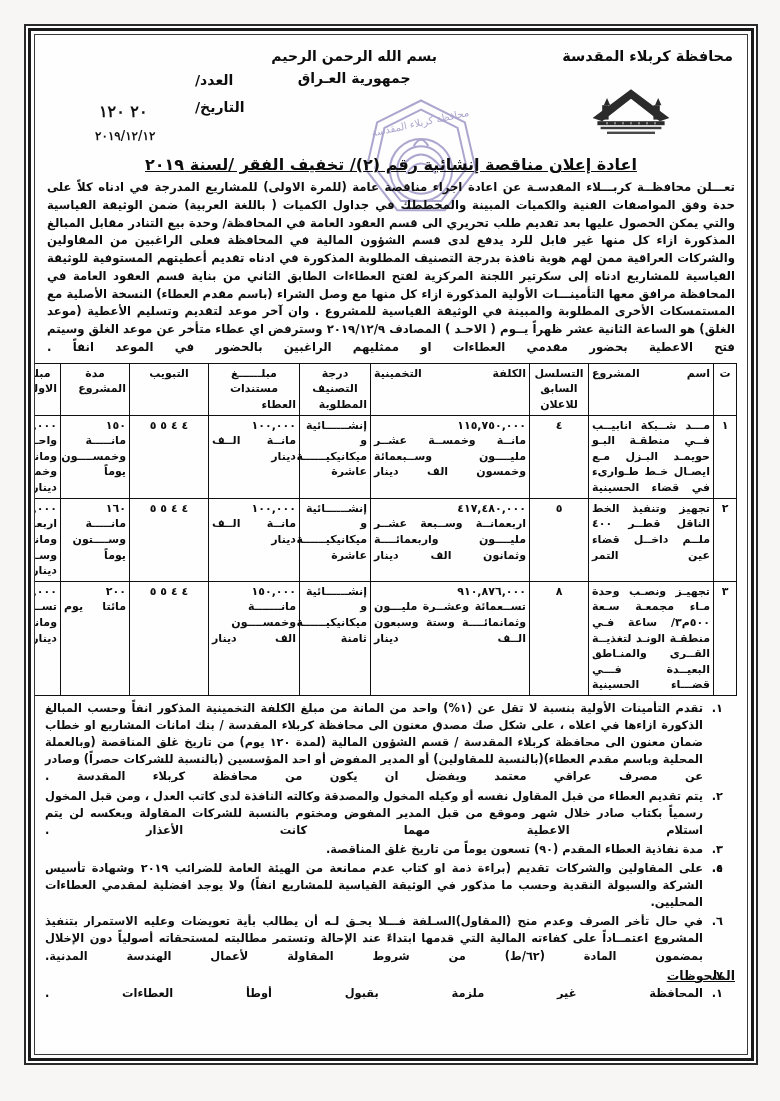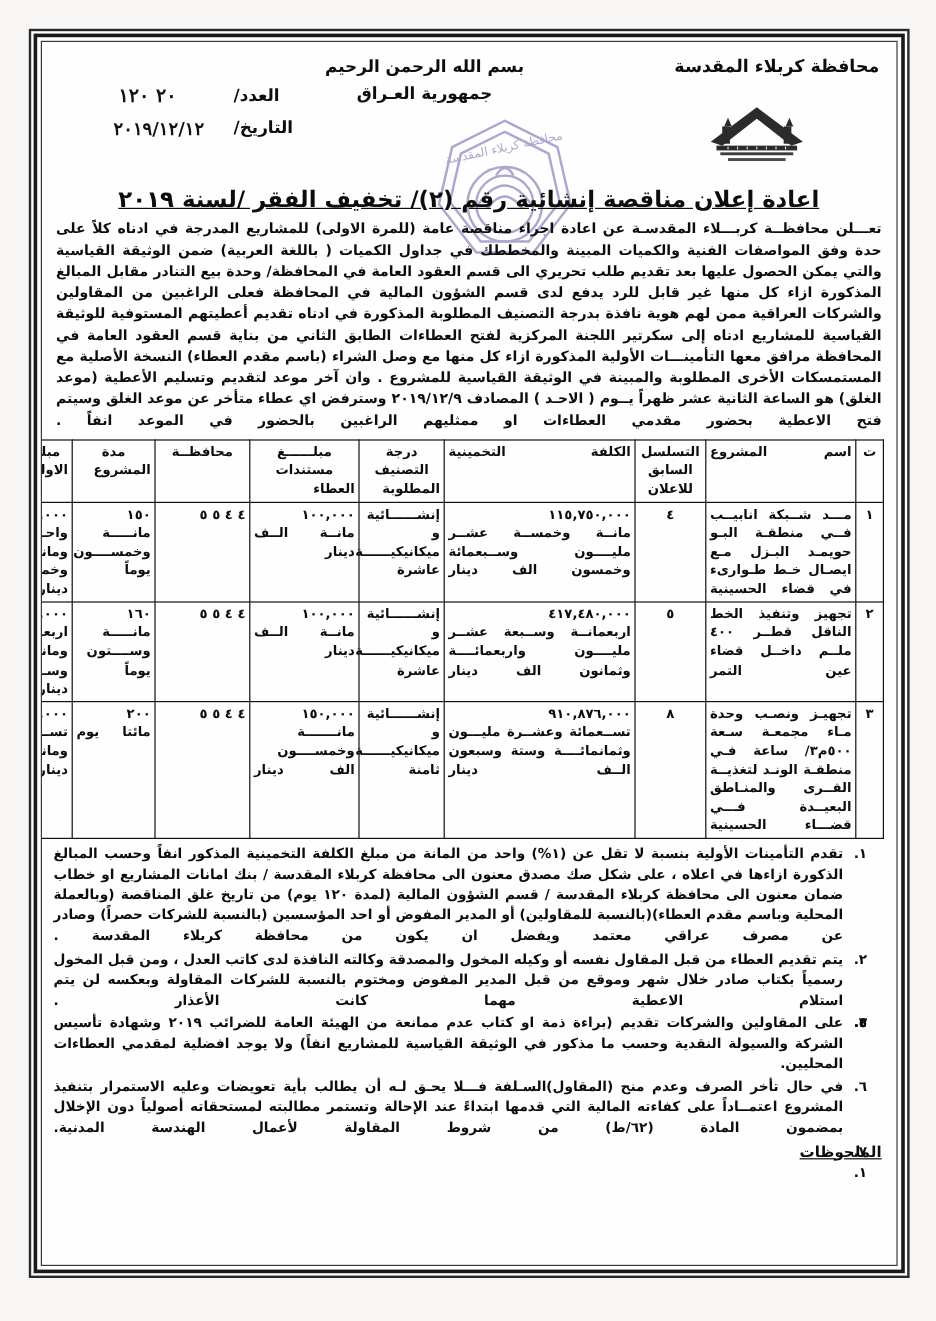--- a/index.html
+++ b/index.html
@@ -44,37 +44,38 @@
   }
   .hdr-left{
     position:absolute;top:26px;left:150px;
     font-size:14px;font-weight:bold;line-height:1.9;text-align:left;
   }
   .hdr-left .row{white-space:nowrap;}
   .hw{
     font-family:"DejaVu Serif","Liberation Serif",serif;
     color:#111;letter-spacing:2px;font-weight:bold;
     position:absolute;
+    margin-top:32px;
   }
   .hw-num{left:-96px;top:-2px;font-size:16px;}
-  .hw-date{left:-100px;top:26px;font-size:15px;}
+  .hw-date{left:-100px;top:26px;font-size:12px;}
 
   
   .emblem{
     position:absolute;top:44px;right:58px;width:96px;height:58px;opacity:.92;
   }
   
   .stamp{
     position:absolute;top:54px;right:252px;width:128px;height:128px;
     opacity:.55;
   }
 
   
   .title{
-    text-align:center;font-size:19px;font-weight:bold;
+    text-align:center;font-size:16px;font-weight:bold;
     text-decoration:underline;margin:2px 0 5px 0;position:relative;z-index:3;
   }
 
   
   .intro{
     font-size:11.7px;line-height:1.52;text-align:justify;
     text-align-last:justify;font-weight:bold;
     margin:0 2px 6px 2px;position:relative;z-index:3;
   }
 
@@ -87,21 +88,21 @@
     border:1px solid #111;padding:2px 3px;vertical-align:top;
     line-height:1.42;
   }
   table.tender th{font-size:11px;text-align:center;font-weight:bold;}
   .c-idx{width:16px;text-align:center;}
   .c-name{width:118px;text-align:justify;text-align-last:justify;margin-top:19px;}
   .c-prev{width:52px;text-align:center;margin-top:36px;}
   .c-cost{width:152px;text-align:justify;text-align-last:justify;}
   .c-class{width:64px;text-align:justify;text-align-last:justify;}
   .c-docs{width:84px;text-align:justify;text-align-last:justify;}
-  .c-tab{width:72px;}
+  .c-tab{width:72px;text-align:center;}
   .c-dur{width:62px;text-align:justify;text-align-last:justify;}
   .c-ins{width:110px;text-align:justify;text-align-last:justify;}
   .num{display:block;text-align:center;}
   .tabnums{letter-spacing:7px;}
 
   
   .sec-head{
     font-size:12.5px;font-weight:bold;text-decoration:underline;
     margin:3px 2px 2px 0;text-align:right;
   }
@@ -189,21 +190,21 @@
 
   <table class="tender">
     <thead>
       <tr>
         <th class="c-idx">ت</th>
         <th class="c-name">اسم المشروع</th>
         <th class="c-prev">التسلسل السابق للاعلان</th>
         <th class="c-cost">الكلفة التخمينية</th>
         <th class="c-class">درجة التصنيف المطلوبة</th>
         <th class="c-docs">مبلــــــغ مستندات العطاء</th>
-        <th class="c-tab">محافظــة</th>
+        <th class="c-tab">التبويب</th>
         <th class="c-dur">مدة المشروع</th>
         <th class="c-ins">مبلــــغ التامينــات الاولية</th>
       </tr>
     </thead>
     <tbody>
       <tr>
         <td class="c-idx">١</td>
         <td class="c-name">مـــد شــبكة انابيــب فــي منطقـة البـو حويمـد البـزل مـع ايصـال خـط طـوارىء في قضاء الحسينية</td>
         <td class="c-prev">٤</td>
         <td class="c-cost">
@@ -278,20 +279,21 @@
     <li>
       <span class="mark">١.</span>
       <span>تقدم التأمينات الأولية بنسبة  لا تقل عن (١%) واحد من المانة من مبلغ الكلفة التخمينية المذكور انفاً وحسب المبالغ الذكورة ازاءها في اعلاه ، على شكل صك مصدق معنون الى محافظة كربلاء المقدسة / بنك امانات المشاريع او خطاب ضمان معنون الى محافظة كربلاء المقدسة / قسم الشؤون المالية (لمدة ١٢٠ يوم) من تاريخ غلق المناقصة (وبالعملة المحلية وباسم مقدم العطاء)(بالنسبة للمقاولين) أو المدير المفوض أو احد المؤسسين (بالنسبة للشركات حصراً) وصادر عن مصرف عراقي معتمد ويفضل ان يكون من محافظة كربلاء المقدسة .</span>
     </li>
     <li>
       <span class="mark">٢.</span>
       <span>يتم تقديم العطاء من قبل المقاول نفسه أو وكيله المخول والمصدقة وكالته النافذة  لدى كاتب  العدل ، ومن قبل المخول رسمياً بكتاب صادر خلال شهر  وموقع من قبل المدير المفوض ومختوم بالنسبة للشركات المقاولة وبعكسه  لن يتم استلام الاعطية مهما كانت الأعذار .</span>
     </li>
     <li class="lastline">
       <span class="mark">٣.</span>
+      <span>مدة نفاذية العطاء المقدم (٩٠) تسعون يوماً من تاريخ غلق المناقصة.</span>
     </li>
     <li class="lastline">
       <span class="mark">٤.</span>
     </li>
     <li>
       <span class="mark">٥.</span>
       <span>على المقاولين والشركات تقديم (براءة ذمة او كتاب عدم ممانعة من الهيئة العامة للضرائب ٢٠١٩ وشهادة تأسيس الشركة والسيولة النقدية وحسب ما مذكور في الوثيقة القياسية للمشاريع انفاً) ولا يوجد افضلية لمقدمي العطاءات المحليين.</span>
     </li>
     <li>
       <span class="mark">٦.</span>
@@ -299,18 +301,19 @@
     </li>
     <li class="lastline">
       <span class="mark">٧.</span>
     </li>
   </ol>
 
   <div class="sec-head">الملحوظات</div>
   <ol class="clauses notes">
     <li>
       <span class="mark">١.</span>
+      <span>المحافظة غير ملزمة بقبول أوطأ العطاءات .</span>
     </li>
 
   </ol>
 
 </div>
 </div>
 
 </body></html>

